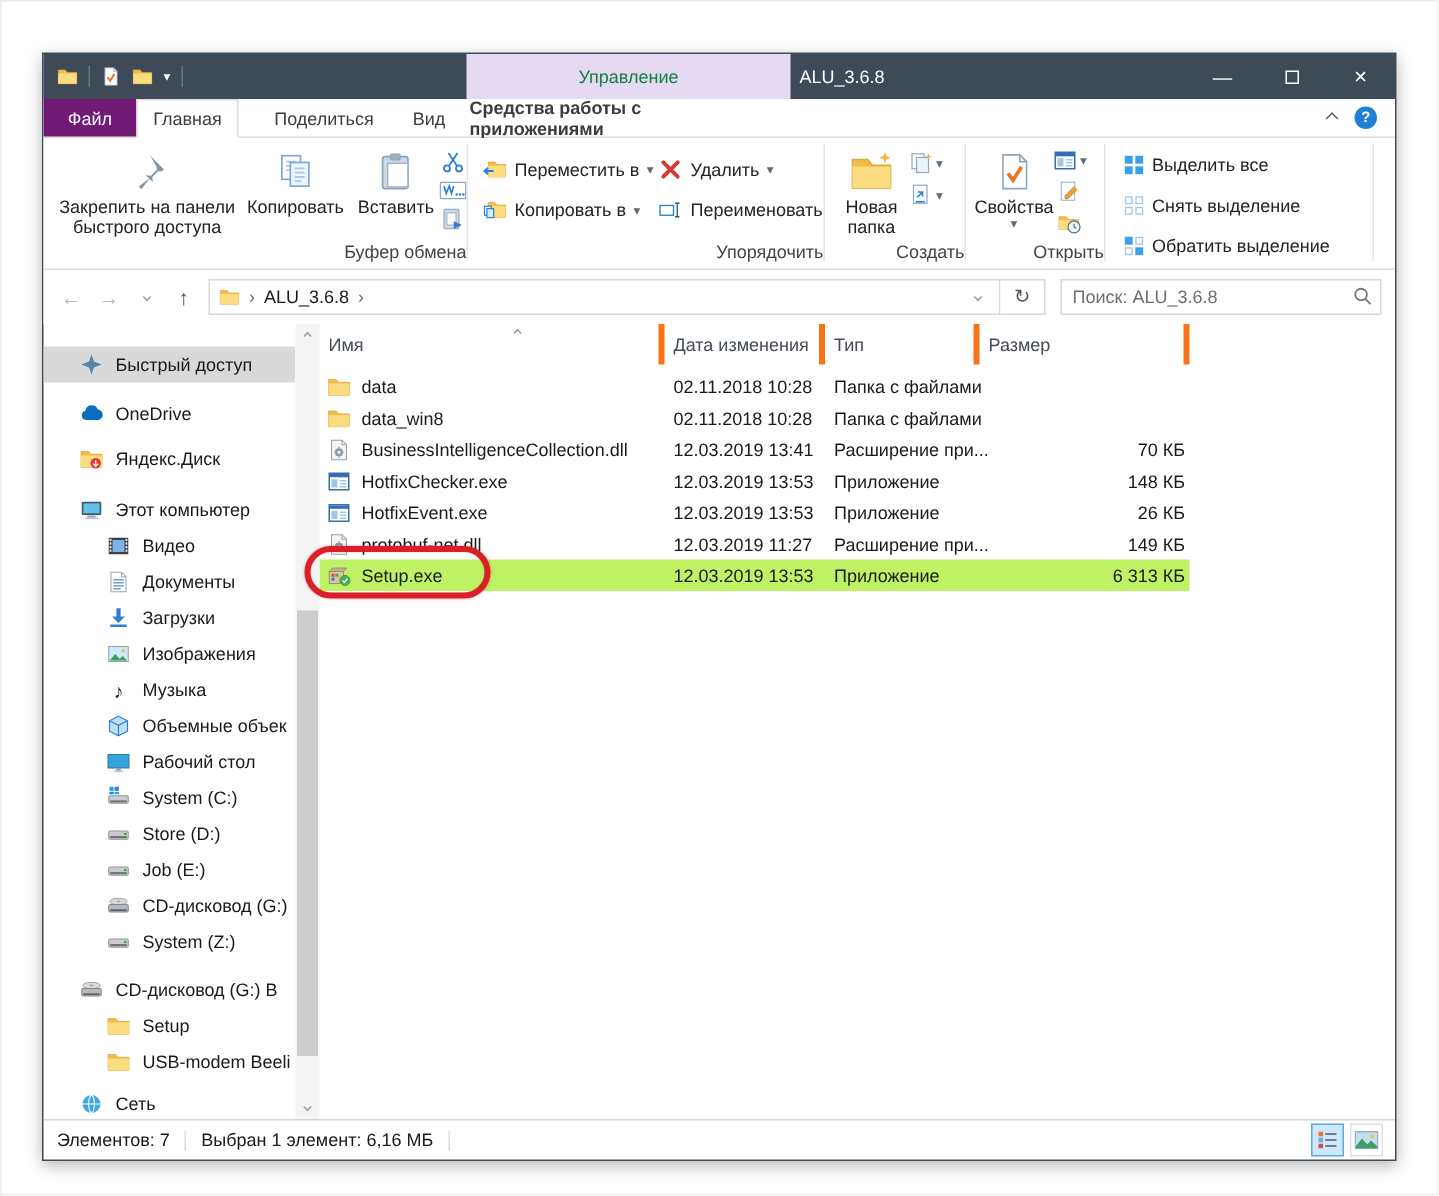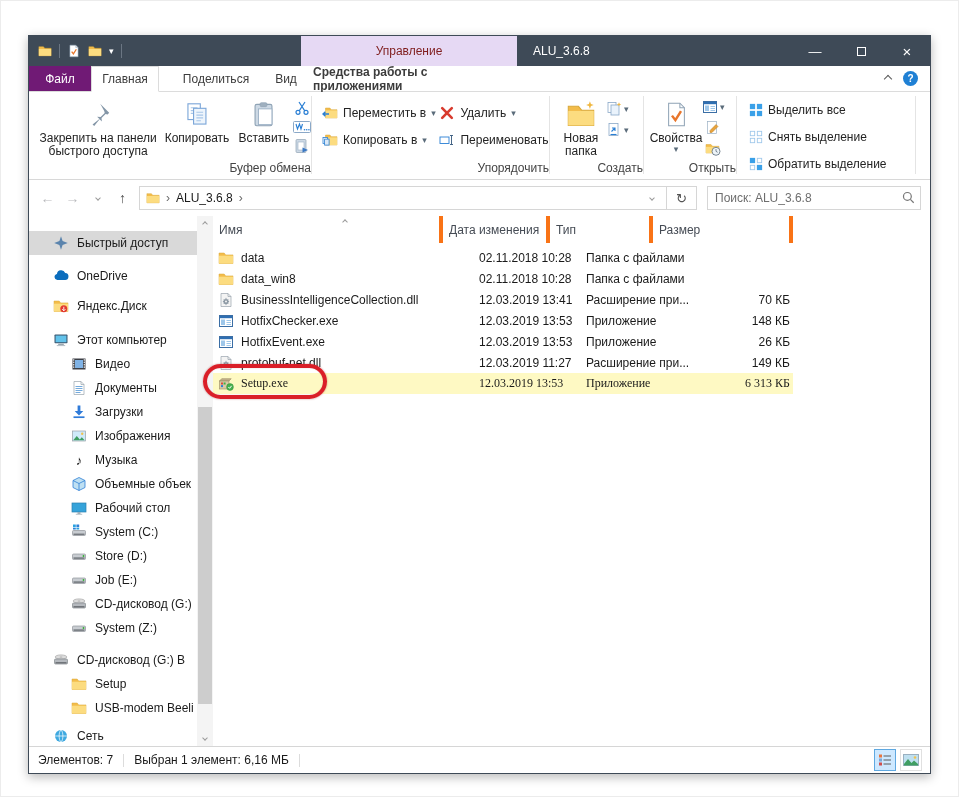--- a/index.html
+++ b/index.html
@@ -10,22 +10,22 @@
   
   .win { position:absolute; left:28px; top:35px; width:903px; height:739px;
          background:#fff; border:1px solid #3e4a57; box-shadow:0 3px 10px rgba(0,0,0,.28);
          display:flex; flex-direction:column; }
 
   
   .titlebar { position:relative; height:30px; background:#3e4a57; flex:0 0 auto; display:flex; align-items:center; }
   .qat { display:flex; align-items:center; gap:7px; margin-left:9px; }
   .qsep { width:1px; height:14px; background:#6b7683; }
   .qat-dd { color:#fff; font-size:9px; line-height:1; }
-  .ctx-tab { position:absolute; left:272px; top:0; width:216px; height:30px; background:#e6d9f4;
-             display:flex; align-items:center; justify-content:center; color:#7f1d1d; }
+  .ctx-tab { position:absolute; left:282px; top:0; width:216px; height:30px; background:#e6d9f4;
+             display:flex; align-items:center; justify-content:center; color:#15803d; }
   .win-title { position:absolute; left:504px; top:0; height:30px; line-height:30px; color:#fff; }
   .win-controls { position:absolute; right:0; top:0; height:30px; display:flex; }
   .wc { width:46px; height:30px; display:flex; align-items:center; justify-content:center; color:#fff; font-size:13px; }
   .wc-max-box { width:9px; height:9px; border:1px solid #fff; }
 
   
   .tabrow { height:26px; flex:0 0 auto; background:#fff; border-bottom:1px solid #dcdcdc; display:flex; align-items:stretch; }
   .tab { display:flex; align-items:center; justify-content:center; color:#3c3c3c; }
   .tab-file { width:62px; background:#701a75; color:#fff; }
   .tab-home { width:68px; background:#fff; border:1px solid #dcdcdc; border-bottom:1px solid #fff; margin-bottom:-1px; z-index:2; }
@@ -88,23 +88,23 @@
   .scroll-arrow.top { top:0; } .scroll-arrow.bottom { bottom:0; }
   .scroll-thumb { position:absolute; left:1px; width:14px; top:36%; height:56%; background:#cdcdcd; }
 
   
   .filearea { flex:1; position:relative; overflow:hidden; }
   .fheader { display:grid; grid-template-columns:230px 107px 103px 140px; height:27px; position:relative; }
   .fh-cell { display:flex; align-items:center; color:#454b54; border-right:4px solid #f97316; padding-left:6px; }
   .sortchev { position:absolute; left:130px; top:4px; }
   .frows { margin-top:4px; width:580px; }
   .frow { display:grid; grid-template-columns:230px 107px 103px 140px; height:21px; align-items:center; }
-  .frow.selected { background:#fef9c3;font-family:Liberation Serif, serif; }
+  .frow.selected { background:#bef264; }
   .fc-name { display:flex; align-items:center; gap:7px; padding-left:5px; white-space:nowrap; overflow:hidden; }
-  .fc-date, .fc-type { padding-left:6px; white-space:nowrap;margin-left:30px; }
+  .fc-date, .fc-type { padding-left:6px; white-space:nowrap; }
   .fc-size { text-align:right; padding-right:3px; white-space:nowrap; }
 
   
   .annot { position:absolute; left:203px; top:364px; width:124px; height:35px;
            border:4px solid #da1f28; border-radius:18px; box-shadow:0 0 2px rgba(130,0,0,.45), inset 0 0 1px rgba(130,0,0,.4);
            pointer-events:none; z-index:5; }
 
   
   .statusbar { height:27px; flex:0 0 auto; border-top:1px solid #d6d6d6; display:flex; align-items:center; padding:0 8px 0 9px; }
   .ssep { width:1px; height:13px; background:#dcdcdc; margin:0 10px; }

